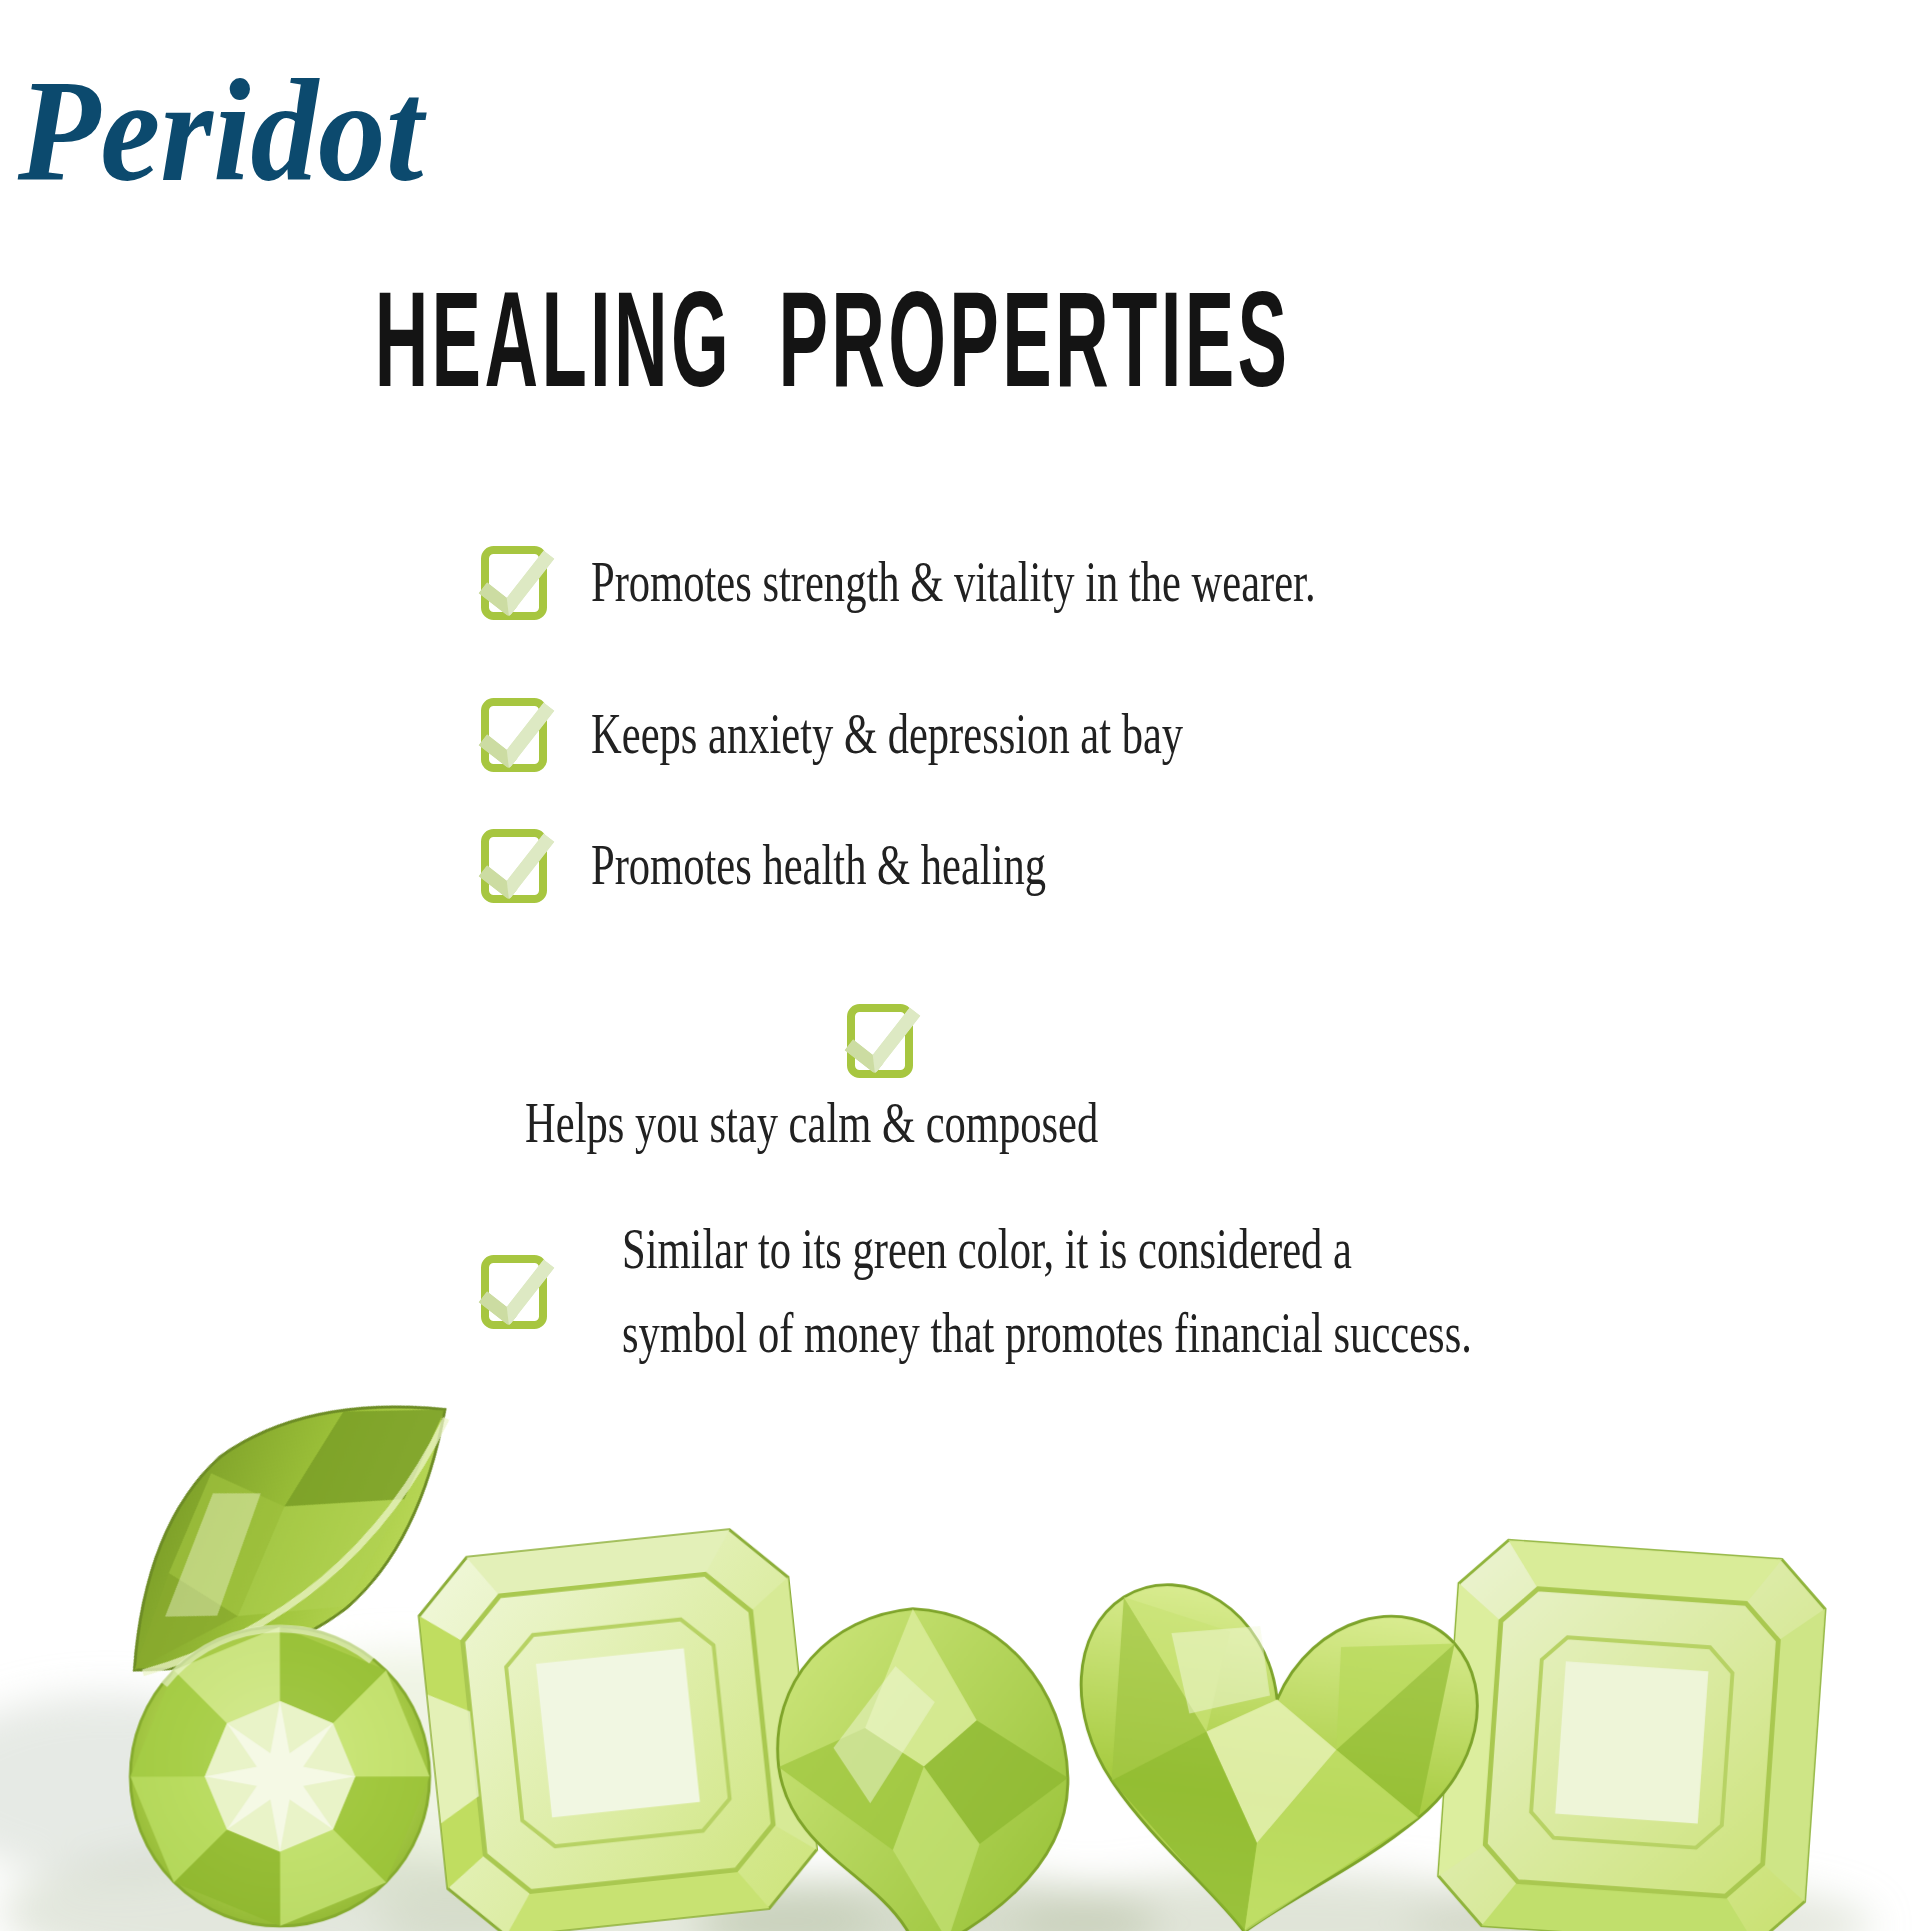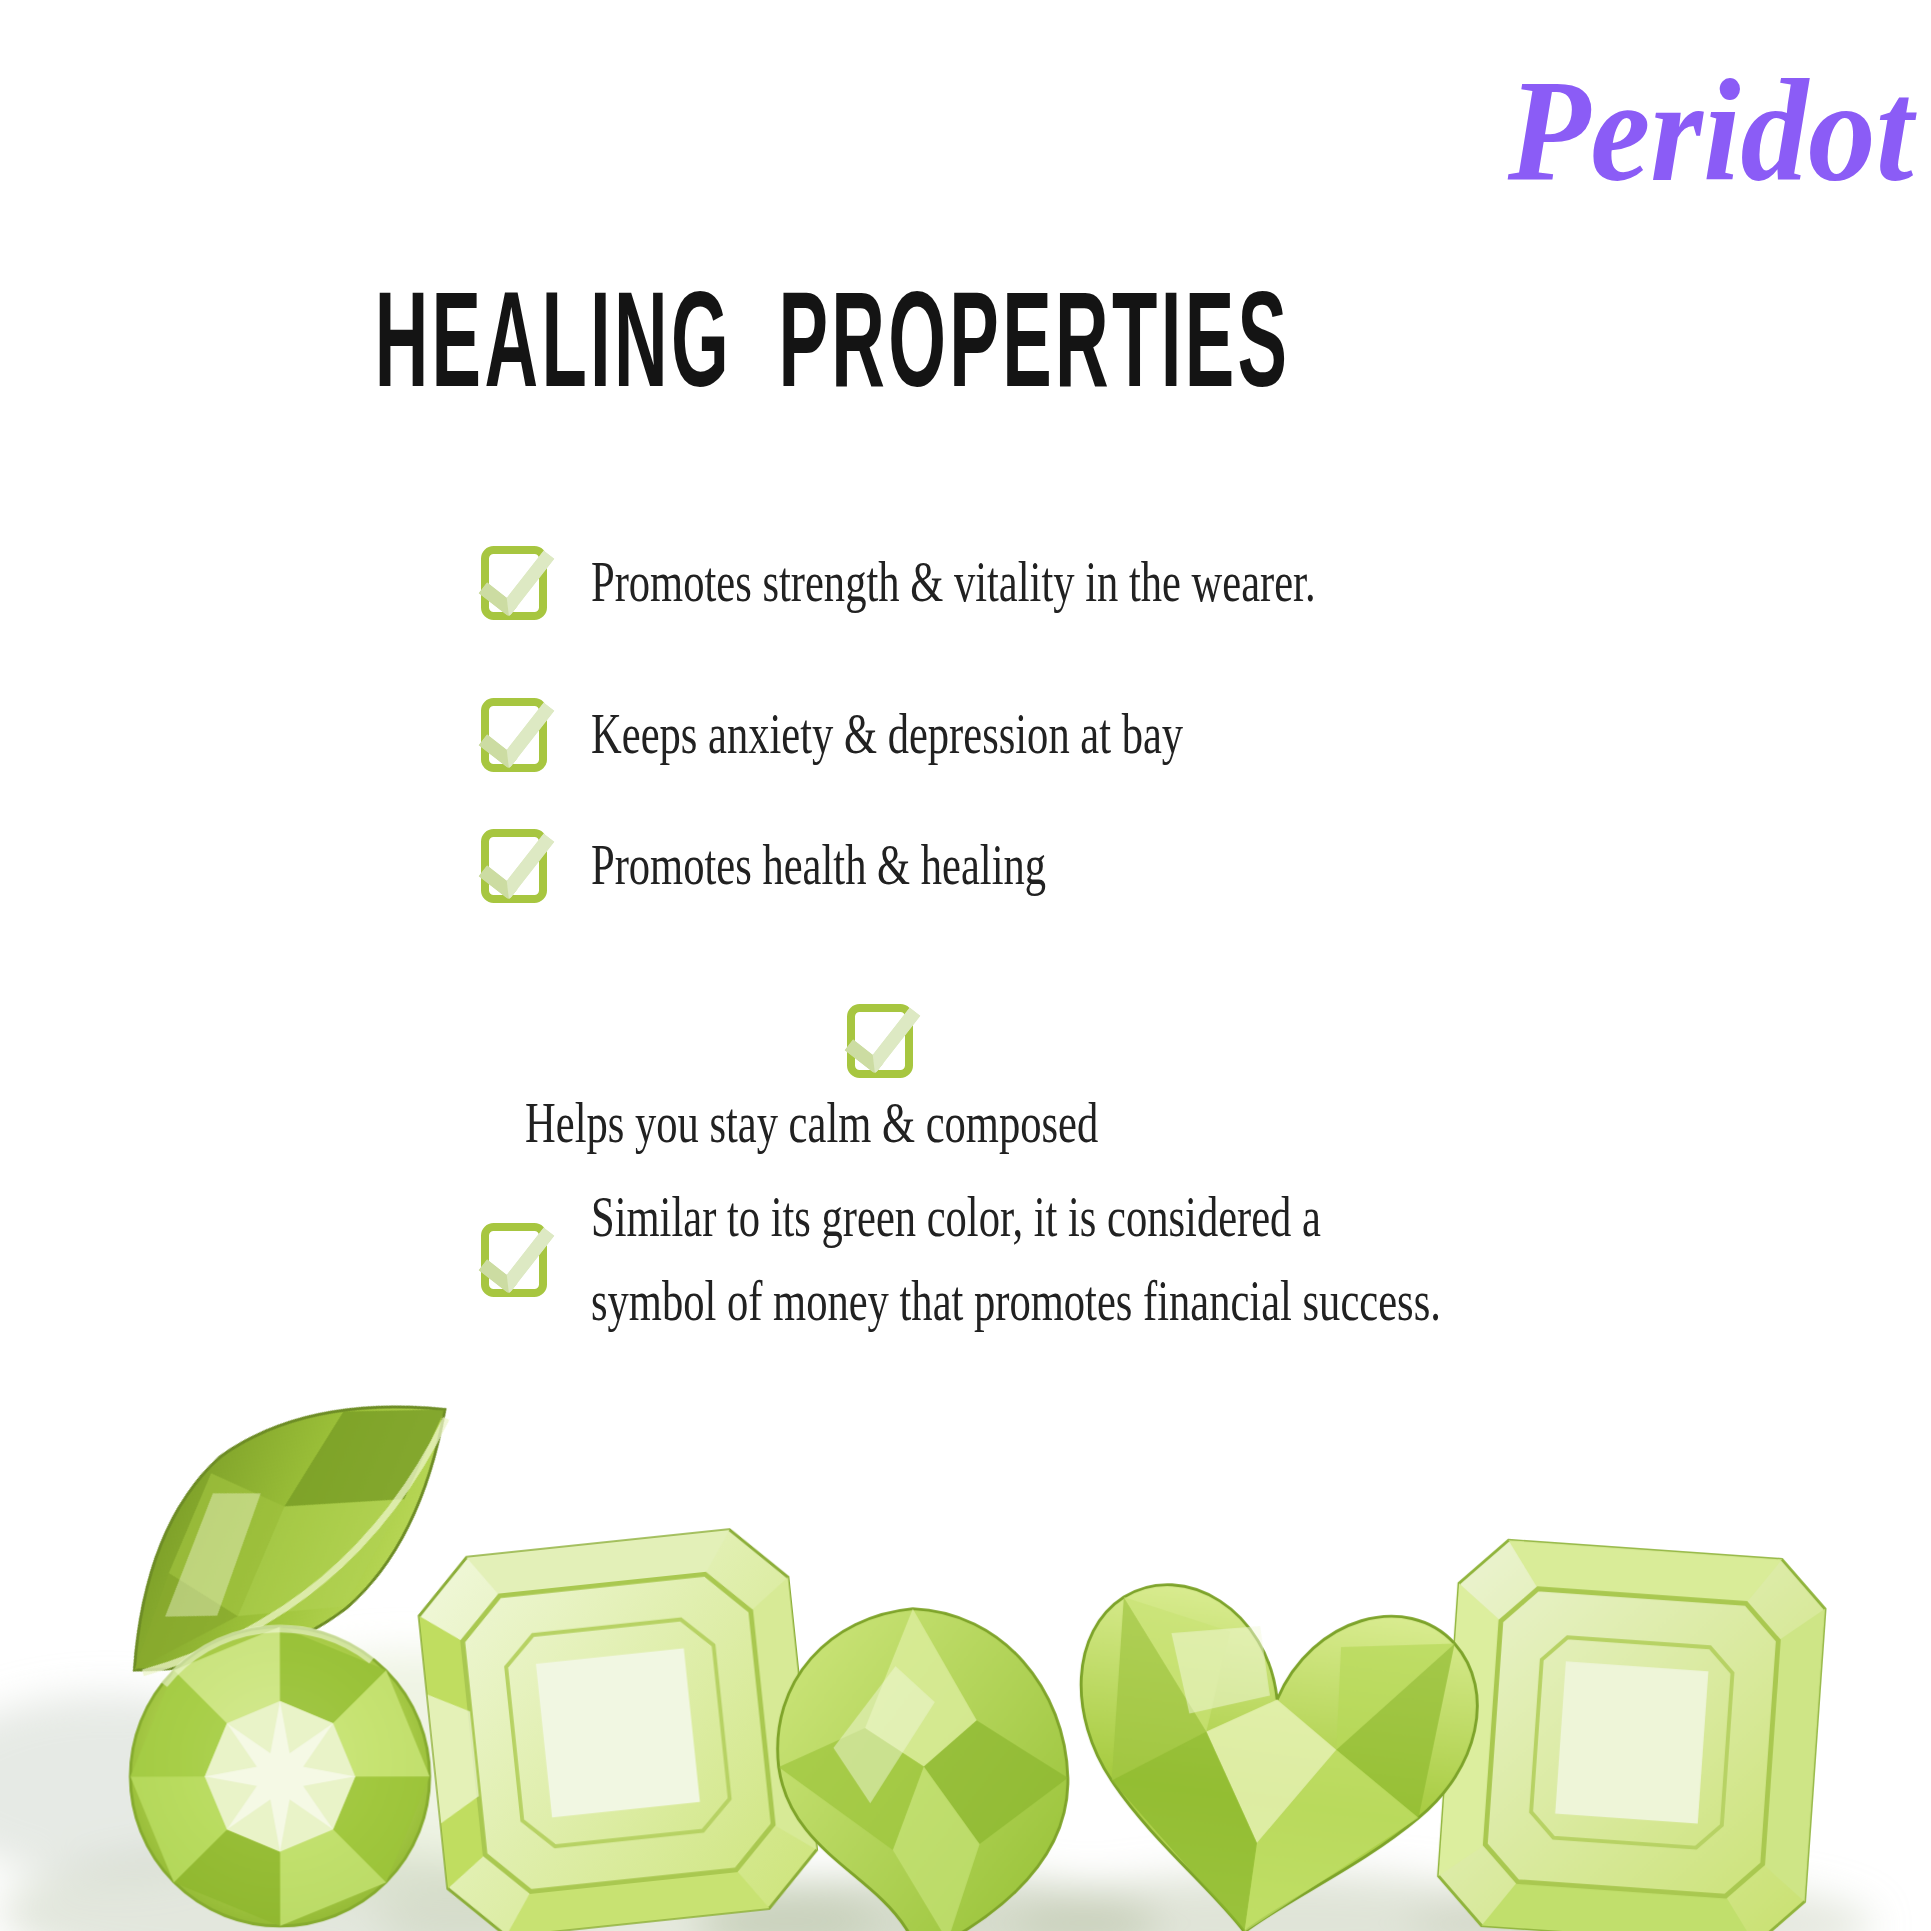--- a/index.html
+++ b/index.html
@@ -3,41 +3,41 @@
 <meta charset="utf-8">
 <style>
   html,body{margin:0;padding:0;}
   body{
     width:1931px;height:1931px;position:relative;overflow:hidden;
     background:#ffffff;
     font-family:"Liberation Serif", serif;
   }
   .title{
     position:absolute;top:46px;left:0;width:1931px;
-    text-align:right;
+    text-align:left;
     font-family:"Liberation Serif", serif;
     font-style:italic;font-weight:700;
-    font-size:147px;line-height:1.15;color:#8b5cf6;
+    font-size:147px;line-height:1.15;color:#0c4a6e;
   }
   .title .squeeze{display:inline-block;transform:scaleX(0.92);transform-origin:center;}
   .subtitle{
     position:absolute;top:272px;left:0;width:1552px;
     text-align:center;color:#141414;
   }
   .subtitle .squeeze{
     display:inline-block;
     font-family:"Liberation Sans", sans-serif;
     font-weight:700;font-size:135px;line-height:1;
     letter-spacing:0.045em;word-spacing:0.30em;white-space:nowrap;
     transform:scaleX(0.55);transform-origin:center;
   }
   .check-row{
     position:absolute;left:481px;display:flex;align-items:center;
   }
-  .row-1{top:537px;} .row-2{top:689px;} .row-3{top:820px;} .row-4{top:998px;flex-direction:column;} .row-5{top:1172px;}
+  .row-1{top:537px;} .row-2{top:689px;} .row-3{top:820px;} .row-4{top:998px;flex-direction:column;} .row-5{top:1204px;gap:31px;}
   .checkbox{
     position:relative;flex:0 0 auto;
     width:50px;height:58px;margin-top:5.8px;
     border:8.7px solid #a7c640;border-radius:12.6px;
     background:#ffffff;box-sizing:content-box;
   }
   .checkbox .tick{
     position:absolute;left:7.7px;top:-15.4px;
     width:25px;height:60px;
     border-right:14.5px solid #dde9c3;

